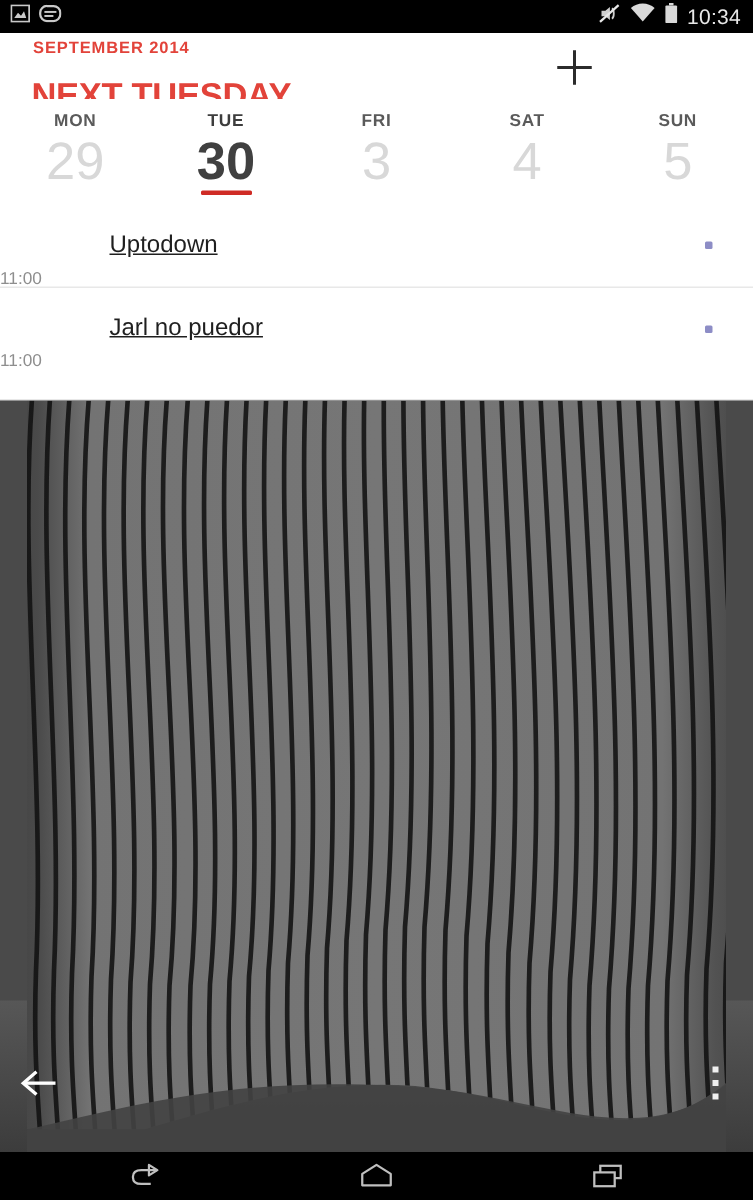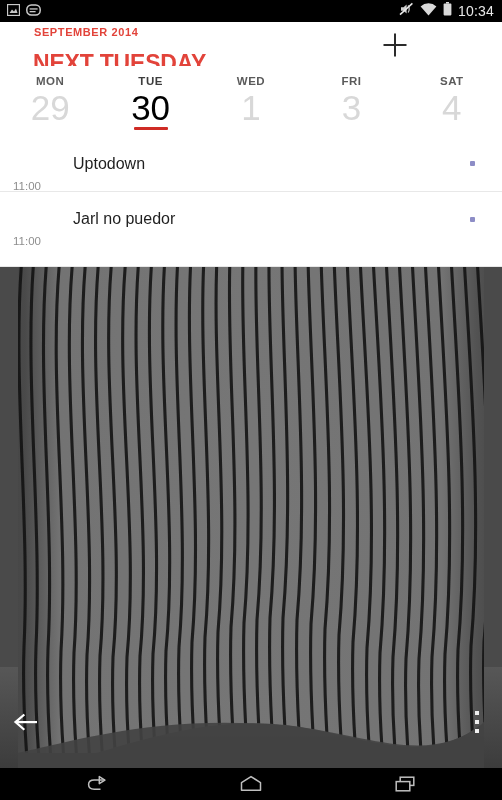--- a/index.html
+++ b/index.html
@@ -18,21 +18,21 @@
     background:#000; color:#cfcfcf;
     display:flex; align-items:center;
   }
   .sb-left{ display:flex; align-items:center; gap:6px; padding-left:7px; }
   .sb-right{ margin-left:auto; display:flex; align-items:center; gap:6px; padding-right:8px; }
   .sb-clock{ font-size:14px; color:#e8e8e8; letter-spacing:.2px; }
   .sb-ico{ display:block; }
 
   
   .appbar{
-    position:absolute; top:22px; left:16px; width:410px; height:44px;
+    position:absolute; top:22px; left:4px; width:410px; height:44px;
     background:#fff;
   }
   .hdr-month{
     position:absolute; left:18px; top:4px;
     font-size:11px; font-weight:bold; letter-spacing:.6px;
     color:#e2433a;
   }
   .hdr-title{
     position:absolute; left:17px; top:15px;
     font-size:23px; font-weight:bold; letter-spacing:-0.2px;
@@ -56,43 +56,43 @@
     cursor:pointer;
   }
   .dow{
     margin-top:9px; font-size:11.5px; font-weight:bold;
     letter-spacing:.5px; color:#5a5a5a;
   }
   .dnum{
     margin-top:6px; font-size:35px; font-weight:normal;
     color:#d8d8d8; line-height:30px;
   }
-  .daycol.sel .dnum{ color:#000000; font-weight:normal; }
+  .daycol.sel .dnum{ color:#404040; font-weight:bold; }
   .daycol.sel .dow{ color:#3d3d3d; }
   .underline{
     position:absolute; bottom:6px; left:50%; transform:translateX(-50%);
     width:34px; height:3px; background:#cf2b25; border-radius:1px;
   }
 
   
   .eventlist{
     position:absolute; top:136px; left:0; width:502px; height:131px;
     background:#fff;
   }
   .event{
     position:relative; height:55px; display:flex; align-items:center;
     cursor:pointer;
   }
   .event + .event{ border-top:1px solid #e8e8e8; }
   .ev-time{
-    width:68px; text-align:center; padding-right:14px;
+    width:68px; text-align:left; padding-right:14px;
     font-size:11.5px; color:#8e8e8e;margin-top:44px;
   }
   .ev-title{
-    flex:1; font-size:16px; color:#1f1f1f; padding-left:5px;
+    flex:1; font-size:16px; color:#1f1f1f; padding-left:5px;text-decoration:underline;
   }
   .ev-dot{
     width:5px; height:5px; margin-right:27px; border-radius:1px;
     background:#8d8dc6;
   }
   .list-bottom-rule{
     position:absolute; left:0; bottom:0; width:502px; height:1px; background:#e8e8e8;
   }
 
   
@@ -188,36 +188,36 @@
       <span class="dow">MON</span>
       <span class="dnum">29</span>
     </div>
 
     <div class="daycol sel">
       <span class="dow">TUE</span>
       <span class="dnum">30</span>
       <span class="underline" style="background: rgb(207, 43, 37);"></span>
     </div>
 
-    <div class="daycol">
-      <span class="dow">WED</span>
-      <span class="dnum">1</span>
-    </div>
 
 
     <div class="daycol">
       <span class="dow">FRI</span>
       <span class="dnum">3</span>
     </div>
 
     <div class="daycol">
       <span class="dow">SAT</span>
       <span class="dnum">4</span>
     </div>
 
+    <div class="daycol">
+      <span class="dow">SUN</span>
+      <span class="dnum">5</span>
+    </div>
 
   </div>
 
   <div class="eventlist">
 
     <div class="event">
       <span class="ev-time">11:00</span>
       <span class="ev-title">Uptodown</span>
       <span class="ev-dot" style="background: rgb(141, 141, 198);"></span>
     </div>

